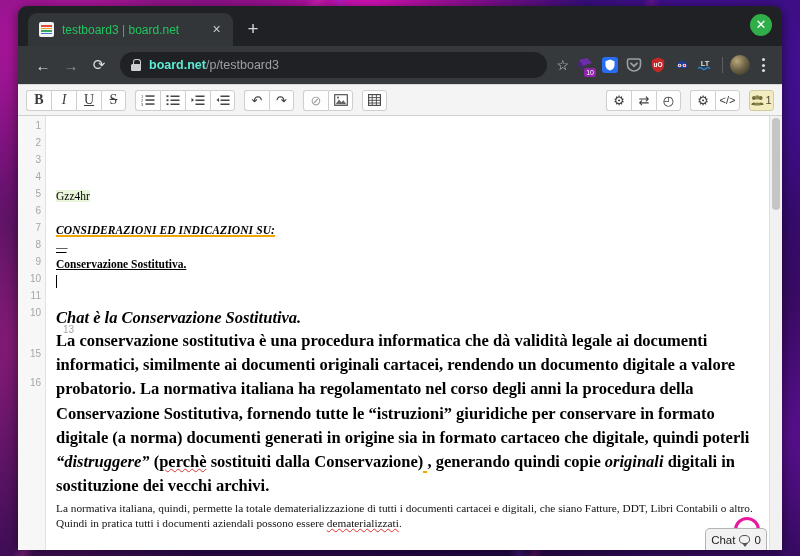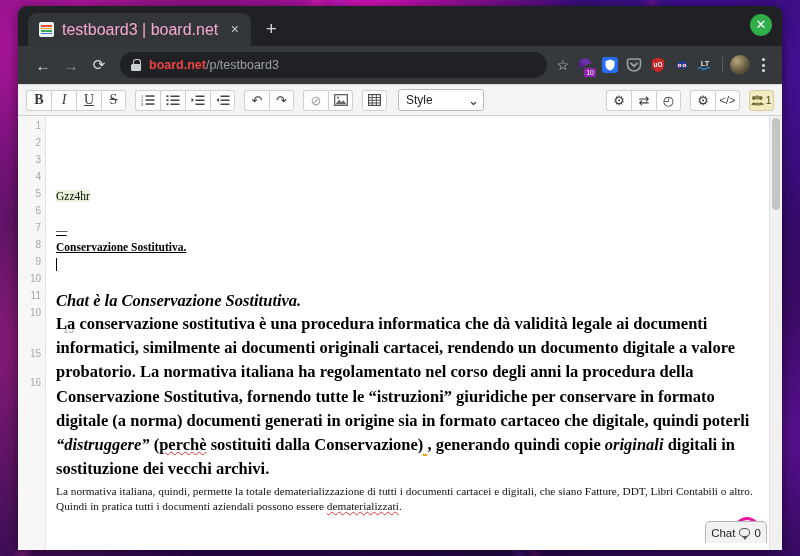--- a/index.html
+++ b/index.html
@@ -70,21 +70,21 @@
     overflow: hidden;
   }
   .favicon i {
     position:absolute; left:2px; right:2px; height:1.6px; display:block;
   }
   .favicon i:nth-child(1){ top:3px;  background:#e24b3a; }
   .favicon i:nth-child(2){ top:5.6px;background:#f0a02a; }
   .favicon i:nth-child(3){ top:8.2px;background:#3aa657; }
   .favicon i:nth-child(4){ top:10.8px;background:#3a7ad9; }
   .tab-title {
-    color: #f9a8d4; font-size: 16px;
+    color: #22c55e; font-size: 12px;
     white-space: nowrap; overflow: hidden; text-overflow: ellipsis;
     flex: 1;
   }
   .tab-close {
     width: 17px; height: 17px; flex: 0 0 17px;
     color: #c9cbcd; font-size: 14px; line-height: 17px; text-align: center;
     border-radius: 50%;
   }
   .newtab {
     width: 28px; height: 28px; margin: 0 0 3px 6px;
@@ -123,21 +123,21 @@
   .lock::before {
     content:""; position:absolute; left:0; bottom:0; width:10px; height:7px;
     background:#cdd0d2; border-radius:1.5px;
   }
   .lock::after {
     content:""; position:absolute; left:2.3px; top:0; width:5.4px; height:5.4px;
     border:1.5px solid #cdd0d2; border-bottom:none;
     border-radius: 3px 3px 0 0;
   }
   .url { font-size: 12.5px; color: #9aa0a6; white-space: nowrap; overflow: hidden; }
-  .url b { color: #ef4444; font-weight: 700; }
+  .url b { color: #5eead4; font-weight: 700; }
   .star { color: #d6d8da; font-size: 14px; flex: 0 0 auto; padding-right: 2px;}
 
   .ext { width: 22px; height: 22px; flex: 0 0 22px; position: relative;
          display:flex; align-items:center; justify-content:flex-end; }
   .ext-sep { width: 1px; height: 16px; background: #5a5e61; margin: 0 5px; flex:0 0 1px;}
   .menu-dots { width: 22px; flex: 0 0 22px; display:flex; flex-direction:column;
                align-items:center; gap:2.5px; }
   .menu-dots span { width: 3px; height: 3px; border-radius: 50%; background: #dcdedf; }
   .avatar {
     width: 20px; height: 20px; border-radius: 50%; flex: 0 0 20px;
@@ -241,21 +241,21 @@
     position: absolute; right: 0; top: 0; bottom: 0;
     width: 13px; background: #f1f1f1; border-left: 1px solid #e0e0e0;
   }
   .vthumb {
     position: absolute; left: 2px; right: 2px; top: 2px; height: 92px;
     background: #c5c5c5; border-radius: 5px;
   }
 
   
   .chat {
-    position: absolute; right: 15px; bottom: 7px;
+    position: absolute; right: 15px; bottom: 0;
     height: 22px; width: 62px;
     background: #f2f2f2;
     border: 1px solid #b4b4b4; border-bottom: none;
     border-radius: 5px 5px 0 0;
     display: flex; align-items: center; justify-content: center;
     gap: 4px; font-size: 11.5px; color: #222;
   }
   .chat .bub {
     width: 11px; height: 9px; border: 1.3px solid #555; border-radius: 5px/4px;
     position: relative; display:inline-block;
@@ -424,24 +424,20 @@
 
       <div class="tgroup">
         <div class="tbtn">
           <svg width="13" height="12" viewBox="0 0 13 12" aria-hidden="true">
             <rect x="0.6" y="0.6" width="11.8" height="10.8" fill="none" stroke="#444" stroke-width="1.1"></rect>
             <path d="M0.6 3.6 H12.4 M0.6 6.3 H12.4 M0.6 9 H12.4 M4.2 0.6 V11.4 M8.4 0.6 V11.4" stroke="#444" stroke-width="0.9"></path>
           </svg>
         </div>
       </div>
 
-      <div class="styleselect">
-        <span>Style</span>
-        <span style="font-size:13px;line-height:9px;">⌄</span>
-      </div>
 
       <div class="spacer"></div>
 
       <div class="tgroup">
         <div class="tbtn">⚙</div>
         <div class="tbtn">⇄</div>
         <div class="tbtn">◴</div>
       </div>
 
       <div class="tgroup">
@@ -489,20 +485,23 @@
         <div class="ln blank"></div>
         <div class="ln blank"></div>
         <div class="ln blank"></div>
 
         <div class="ln" style="font-size:11.5px;">
           <span class="hl-green">Gzz4hr</span>
         </div>
 
         <div class="ln blank"></div>
 
+        <div class="ln l7">
+          <span class="orange">CONSIDERAZIONI ED INDICAZIONI SU:</span>
+        </div>
 
         <div class="ln l8">
           <span>—</span>
         </div>
 
         <div class="ln l9">
           <span>Conservazione Sostitutiva.</span>
         </div>
 
         <div class="ln caret-line">

